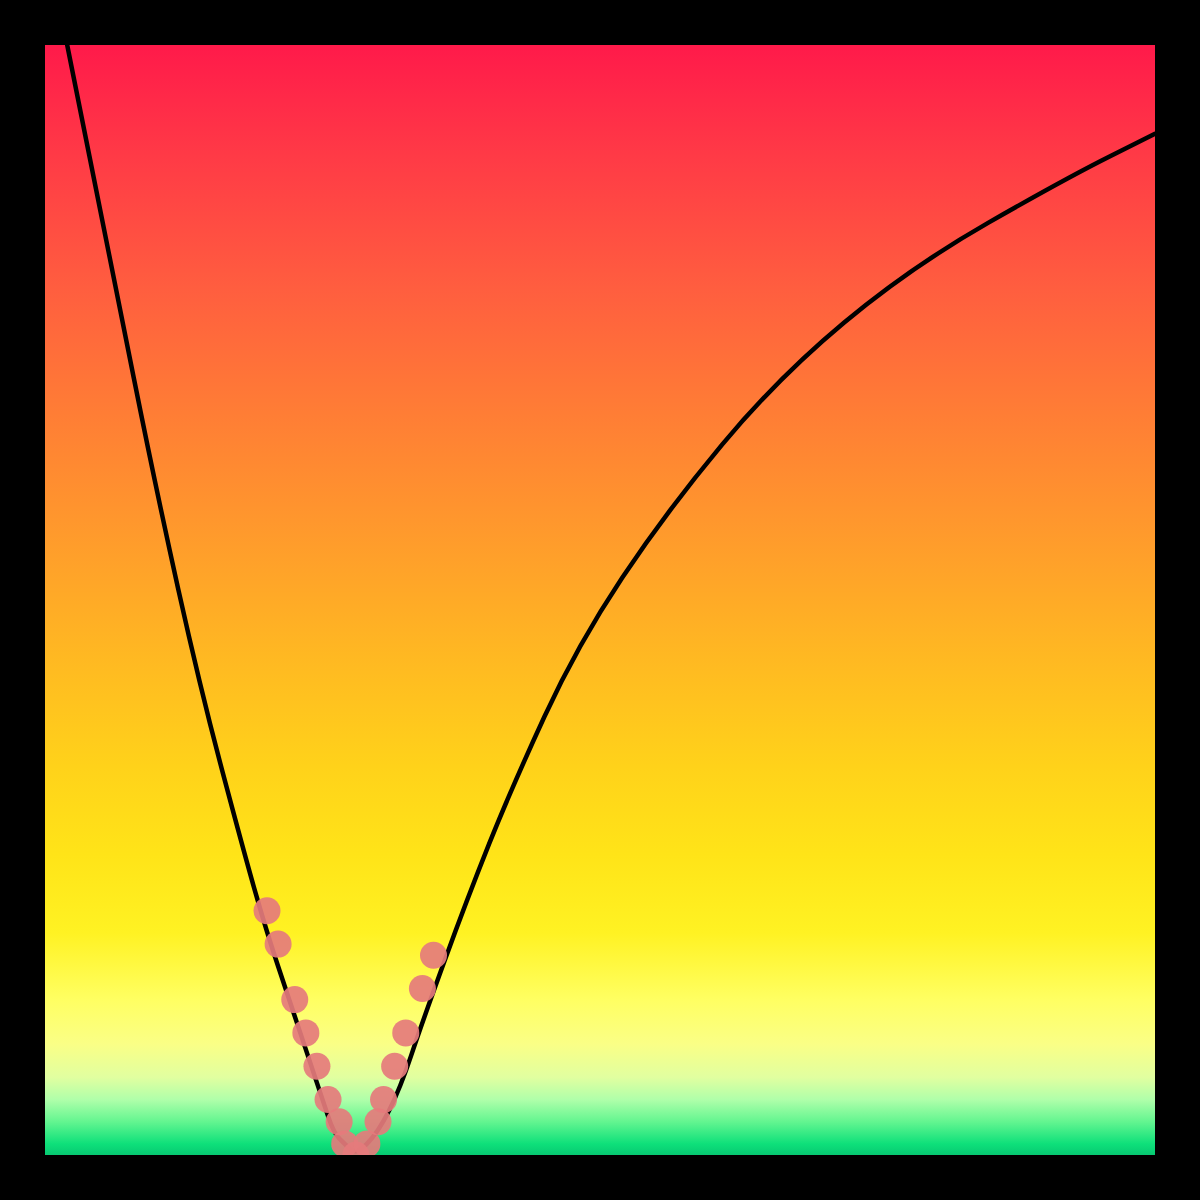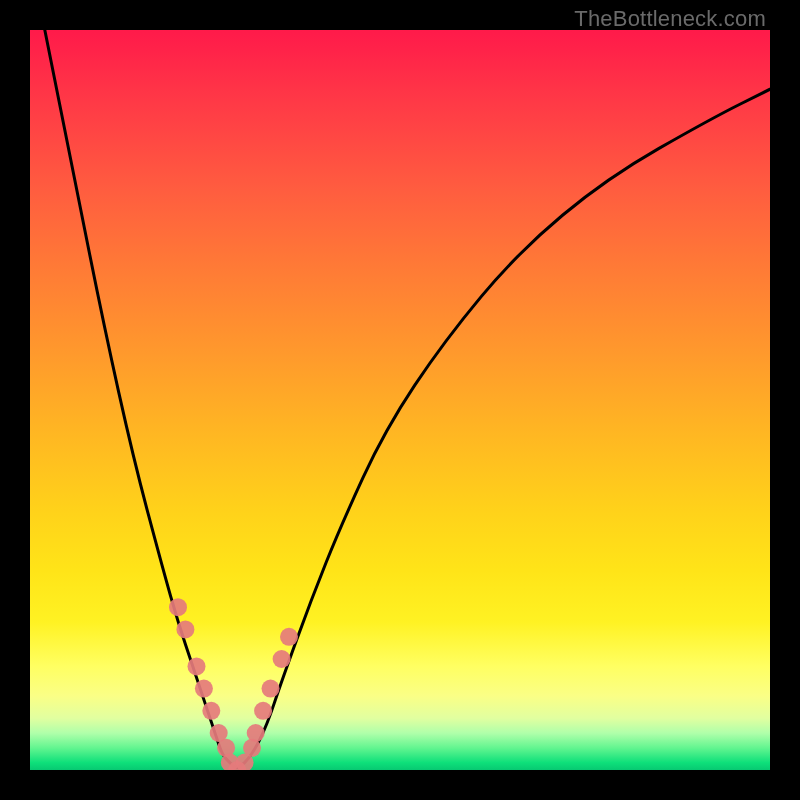--- a/index.html
+++ b/index.html
@@ -62,21 +62,20 @@
     fill: #e57b7c;
     opacity: 0.92;
   }
 </style>
 </head>
 <body>
 
 <div class="chart-container">
   <div class="plot-area"></div>
 
-  <div class="watermark">TheBottleneck.com</div>
 
   <svg class="curve" viewBox="0 0 740 740" preserveAspectRatio="none">
     <path id="curve-path" fill="none" stroke="#000" stroke-width="3" stroke-linecap="round" d="M14.8,0 Q14.8,0 29.6,74 Q44.4,148 59.2,222 Q74,296 88.80000000000001,362.6 Q103.60000000000001,429.2 118.4,484.70000000000005 Q133.2,540.2 140.6,566.1 Q148,592 155.4,614.2 Q162.8,636.4 170.2,658.5999999999999 Q177.6,680.8 181.3,691.9 Q185,703 188.7,714.1 Q192.4,725.2 196.10000000000002,728.9000000000001 Q199.8,732.6 203.5,736.3 Q207.20000000000002,740 214.60000000000002,732.6 Q222,725.2 229.4,710.4000000000001 Q236.8,695.6 244.20000000000002,673.4000000000001 Q251.60000000000002,651.2 266.4,610.5 Q281.2,569.8 296,532.8 Q310.8,495.79999999999995 333,447.69999999999993 Q355.2,399.59999999999997 384.8,355.2 Q414.40000000000003,310.8 451.40000000000003,266.4 Q488.40000000000003,222 532.8000000000001,185 Q577.2,148 629,118.39999999999998 Q680.8000000000001,88.79999999999995 710.4000000000001,73.99999999999994 T740,59.19999999999993"></path>
     <g id="dots-group">
         <circle cx="148" cy="577.2" r="9" class="dot"></circle>
         <circle cx="155.4" cy="599.4" r="9" class="dot"></circle>
         <circle cx="166.5" cy="636.4" r="9" class="dot"></circle>
         <circle cx="173.89999999999998" cy="658.6" r="9" class="dot"></circle>
         <circle cx="181.29999999999998" cy="680.8" r="9" class="dot"></circle>
         <circle cx="188.70000000000002" cy="703" r="9" class="dot"></circle>

